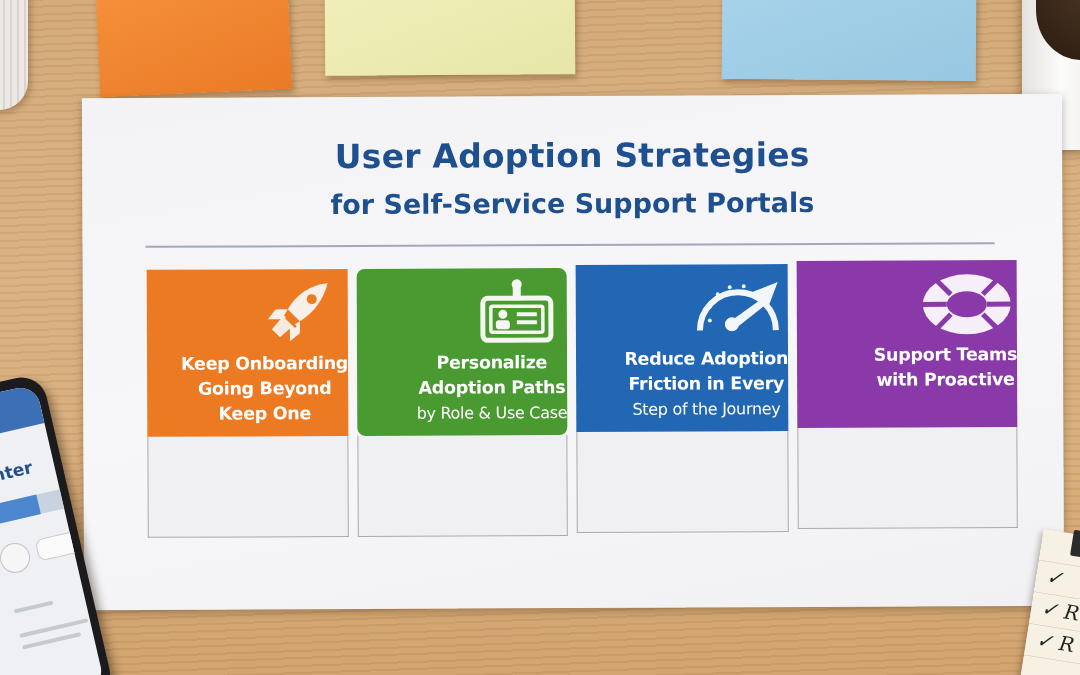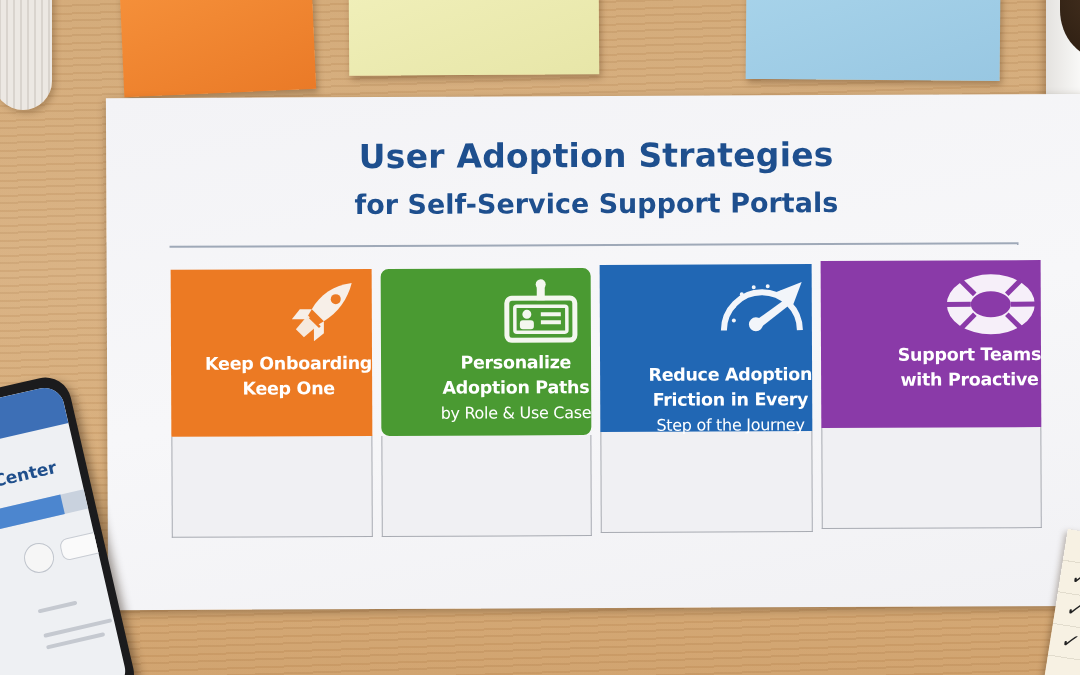--- a/index.html
+++ b/index.html
@@ -14,21 +14,21 @@
       font-family: "DejaVu Sans", "Liberation Sans", sans-serif;
       background:
         repeating-linear-gradient(178deg,
           rgba(150,100,50,0.10) 0px, rgba(150,100,50,0.10) 2px,
           rgba(255,235,200,0.06) 2px, rgba(255,235,200,0.06) 7px,
           rgba(120,80,40,0.08) 7px, rgba(120,80,40,0.08) 9px,
           rgba(255,240,210,0.05) 9px, rgba(255,240,210,0.05) 15px),
         linear-gradient(180deg, #d2a876 0%, #d8b081 40%, #d6ab78 70%, #cfa06b 100%);
     }
     .desk {
-      position: absolute; inset: 0; margin-left: 24px;
+      position: absolute; inset: 0;
     }
 
     
     .sticky {
       position: absolute;
       box-shadow: 2px 4px 6px rgba(80,50,20,0.35);
     }
     .sticky.orange {
       left: 98px; top: -12px; width: 192px; height: 105px;
       transform: rotate(-2.5deg);
@@ -232,20 +232,21 @@
                 <path d="M30 30 L18 30 L10 40 L24 40 Z"></path>
                 <path d="M42 42 L42 54 L32 62 L32 48 Z"></path>
                 <path d="M26 36 L36 46 L22 58 L14 50 Z" opacity="0.95"></path>
               </g>
               <circle cx="54" cy="20" r="5" fill="#ec7a23"></circle>
               <path d="M28 38 L38 48" stroke="#ec7a23" stroke-width="2.5"></path>
             </svg>
           </div>
           <div class="card-text">
             <div>Keep Onboarding</div>
+            <div>Going Beyond</div>
             <div>Keep One</div>
           </div>
         </div>
         <div class="card-body"></div>
       </div>
 
       <div class="card">
         <div class="card-head" style="background:#4a9a32;border-radius:8px;">
           <div class="card-icon">
             <svg width="80" height="66" viewBox="0 0 80 66">
@@ -264,21 +265,21 @@
           <div class="card-text">
             <div>Personalize</div>
             <div>Adoption Paths</div>
             <div class="line-lite">by Role &amp; Use Case</div>
           </div>
         </div>
         <div class="card-body"></div>
       </div>
 
       <div class="card">
-        <div class="card-head" style="background:#2167b4;gap:16px;">
+        <div class="card-head" style="background:#2167b4;">
           <div class="card-icon">
             <svg width="100" height="66" viewBox="0 0 100 66">
               <path d="M12 56 A38 38 0 1 1 88 56" fill="none" stroke="#f2f5fa" stroke-width="6"></path>
               <g fill="#f2f5fa">
                 <circle cx="22" cy="46" r="2"></circle>
                 <circle cx="22" cy="32" r="2"></circle>
                 <circle cx="30" cy="20" r="2"></circle>
                 <circle cx="42" cy="13" r="2"></circle>
                 <circle cx="56" cy="12" r="2"></circle>
                 <circle cx="70" cy="18" r="2"></circle>

